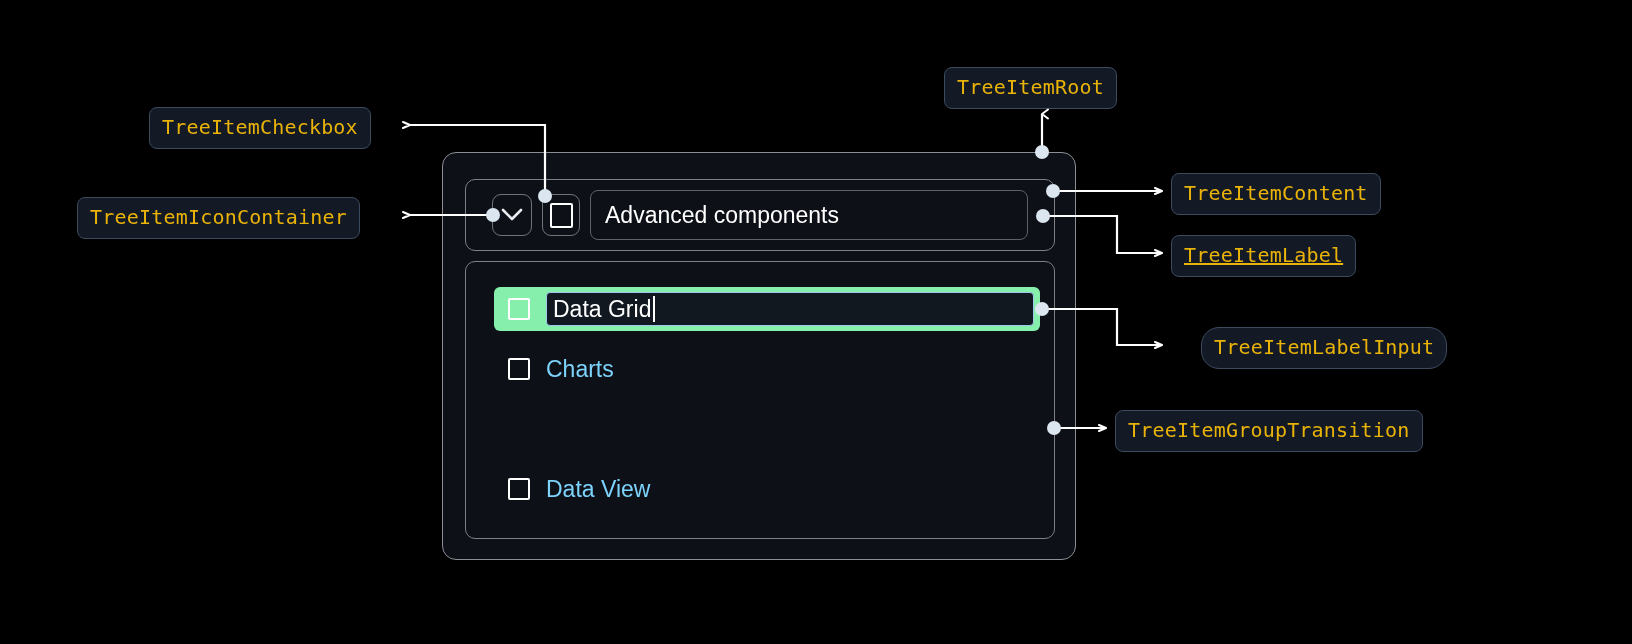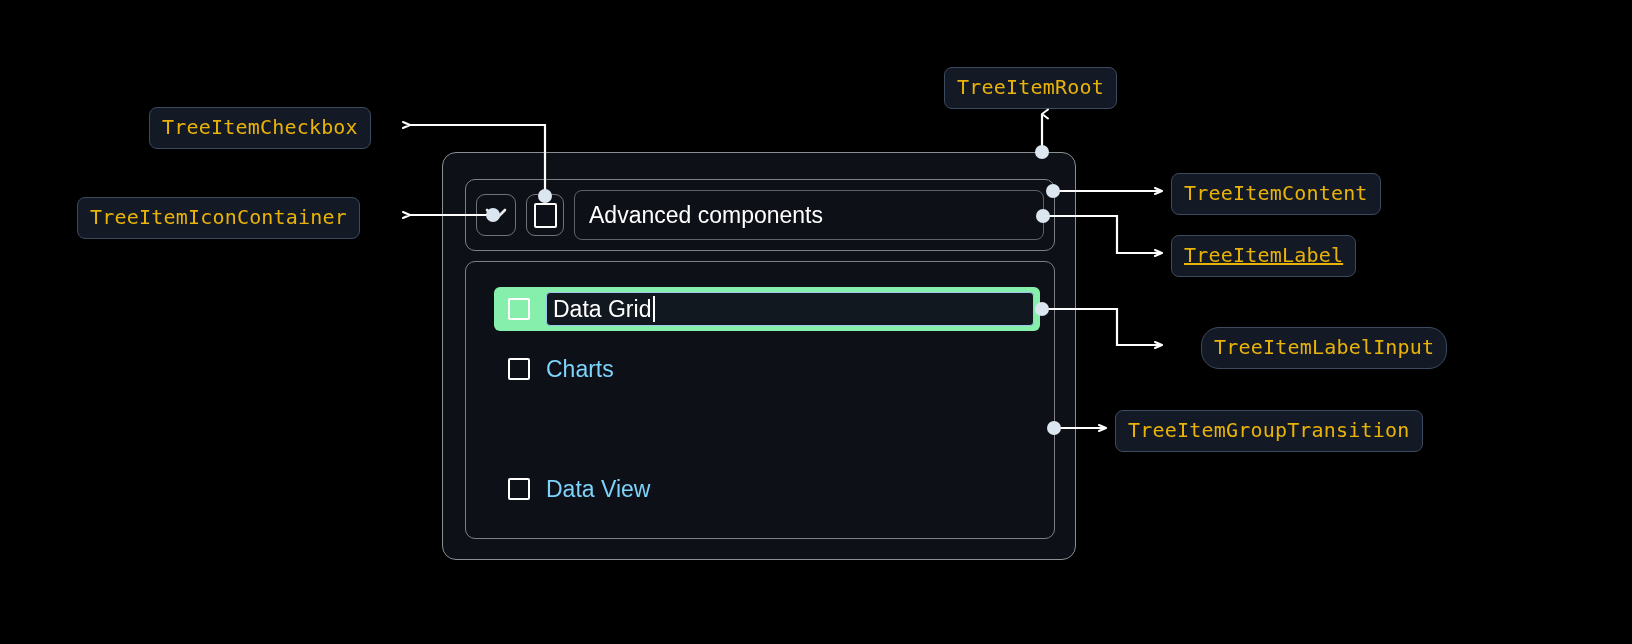--- a/index.html
+++ b/index.html
@@ -58,21 +58,21 @@
     left: 22px;
     top: 26px;
     width: 590px;
     height: 72px;
     box-sizing: border-box;
     background: #0d1117;
     border: 1.5px solid #7d8186;
     border-radius: 10px;
     display: flex;
     align-items: center;
-    padding: 0 10px;
+    padding: 0 26px;
     gap: 10px;
   }
   .icon-container {
     width: 40px;
     height: 42px;
     box-sizing: border-box;
     border: 1.5px solid #6f7479;
     border-radius: 9px;
     display: flex;
     align-items: center;

